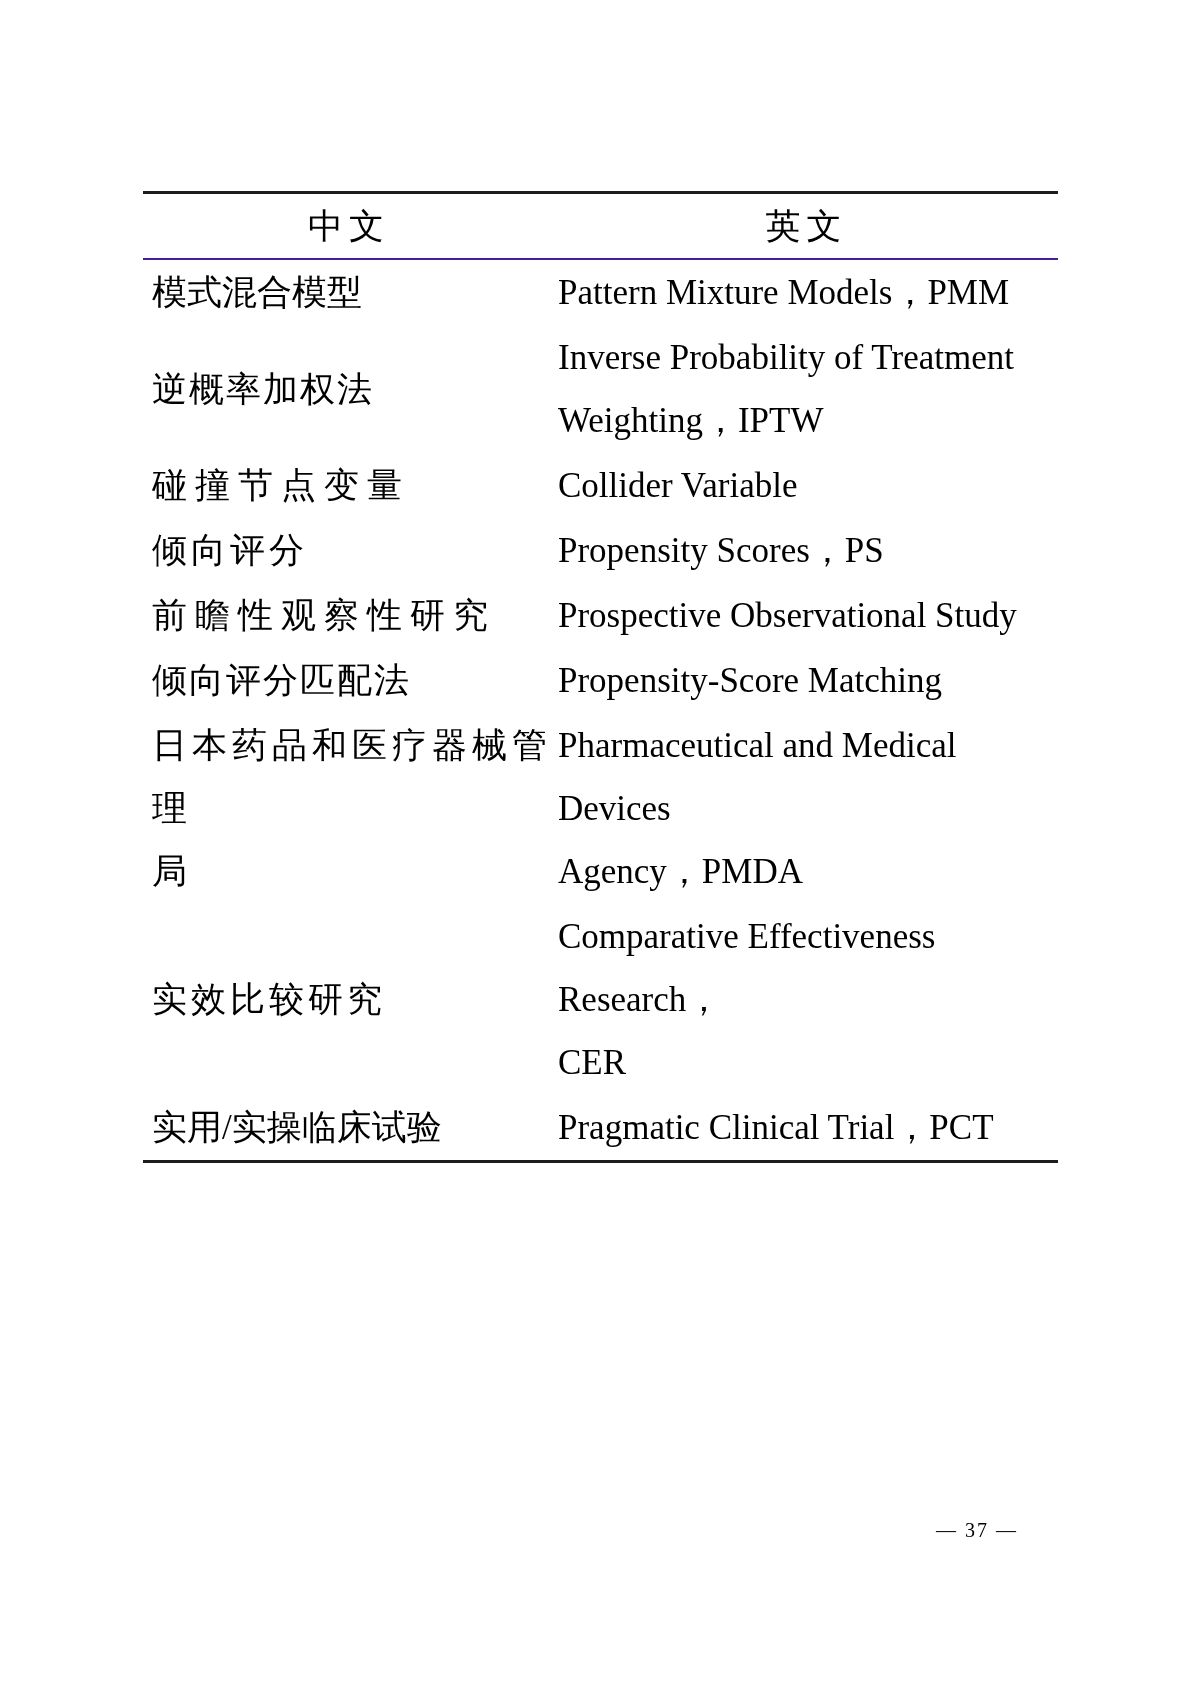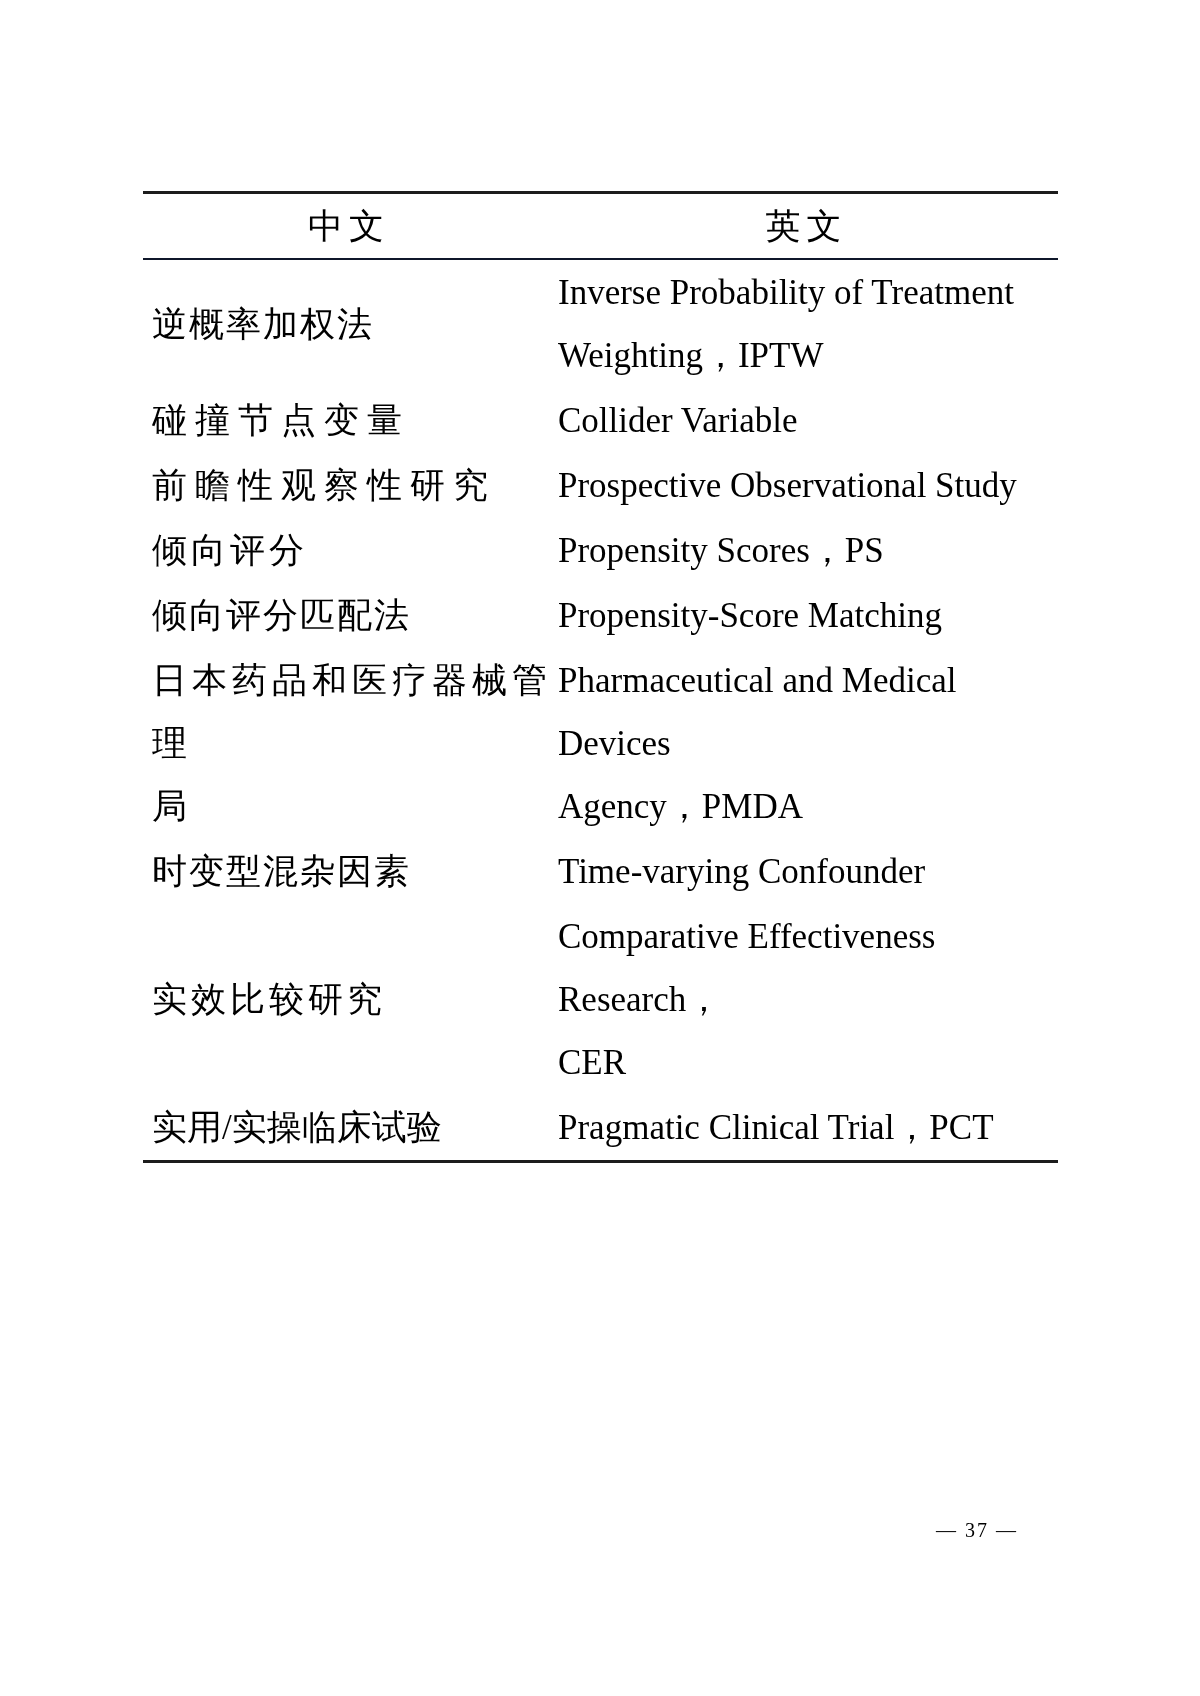--- a/index.html
+++ b/index.html
@@ -25,21 +25,21 @@
     table-layout: fixed;
     border-top: 3px solid #1c1c1c;
     border-bottom: 3px solid #1c1c1c;
     font-size: 35px;
   }
   col.c-cn { width: 412px; }
   col.c-en { width: 503px; }
   th.gl-head {
     font-weight: normal;
     height: 62px;
-    border-bottom: 2px solid #0f172a;
+    border-bottom: 2px solid #4c1d95;
     text-align: center;
     letter-spacing: 6px;
     font-size: 35px;
   }
   td {
     vertical-align: middle;
     line-height: 63px;
     white-space: pre-line;
     overflow: hidden;
   }
@@ -73,50 +73,50 @@
       <col class="c-cn">
       <col class="c-en">
     </colgroup>
     <thead>
       <tr class="header-row">
         <th class="gl-head">中文</th>
         <th class="gl-head">英文</th>
       </tr>
     </thead>
     <tbody>
+      <tr class="h1">
+        <td class="cn">模式混合模型</td>
+        <td class="en">Pattern Mixture Models，PMM</td>
+      </tr>
       <tr class="h2">
         <td class="cn ls2">逆概率加权法</td>
         <td class="en">Inverse Probability of Treatment
 Weighting，IPTW</td>
       </tr>
       <tr class="h1">
         <td class="cn ls8">碰撞节点变量</td>
         <td class="en">Collider Variable</td>
       </tr>
       <tr class="h1">
+        <td class="cn ls4">倾向评分</td>
+        <td class="en">Propensity Scores，PS</td>
+      </tr>
+      <tr class="h1">
         <td class="cn ls8">前瞻性观察性研究</td>
         <td class="en">Prospective Observational Study</td>
-      </tr>
-      <tr class="h1">
-        <td class="cn ls4">倾向评分</td>
-        <td class="en">Propensity Scores，PS</td>
       </tr>
       <tr class="h1">
         <td class="cn ls2">倾向评分匹配法</td>
         <td class="en">Propensity-Score Matching</td>
       </tr>
       <tr class="h2">
         <td class="cn ls5">日本药品和医疗器械管理
 局</td>
         <td class="en">Pharmaceutical and Medical Devices
 Agency，PMDA</td>
-      </tr>
-      <tr class="h1">
-        <td class="cn ls2">时变型混杂因素</td>
-        <td class="en">Time-varying Confounder</td>
       </tr>
       <tr class="h2">
         <td class="cn ls4">实效比较研究</td>
         <td class="en">Comparative Effectiveness Research，
 CER</td>
       </tr>
       <tr class="h1">
         <td class="cn">实用/实操临床试验</td>
         <td class="en">Pragmatic Clinical Trial，PCT</td>
       </tr>

